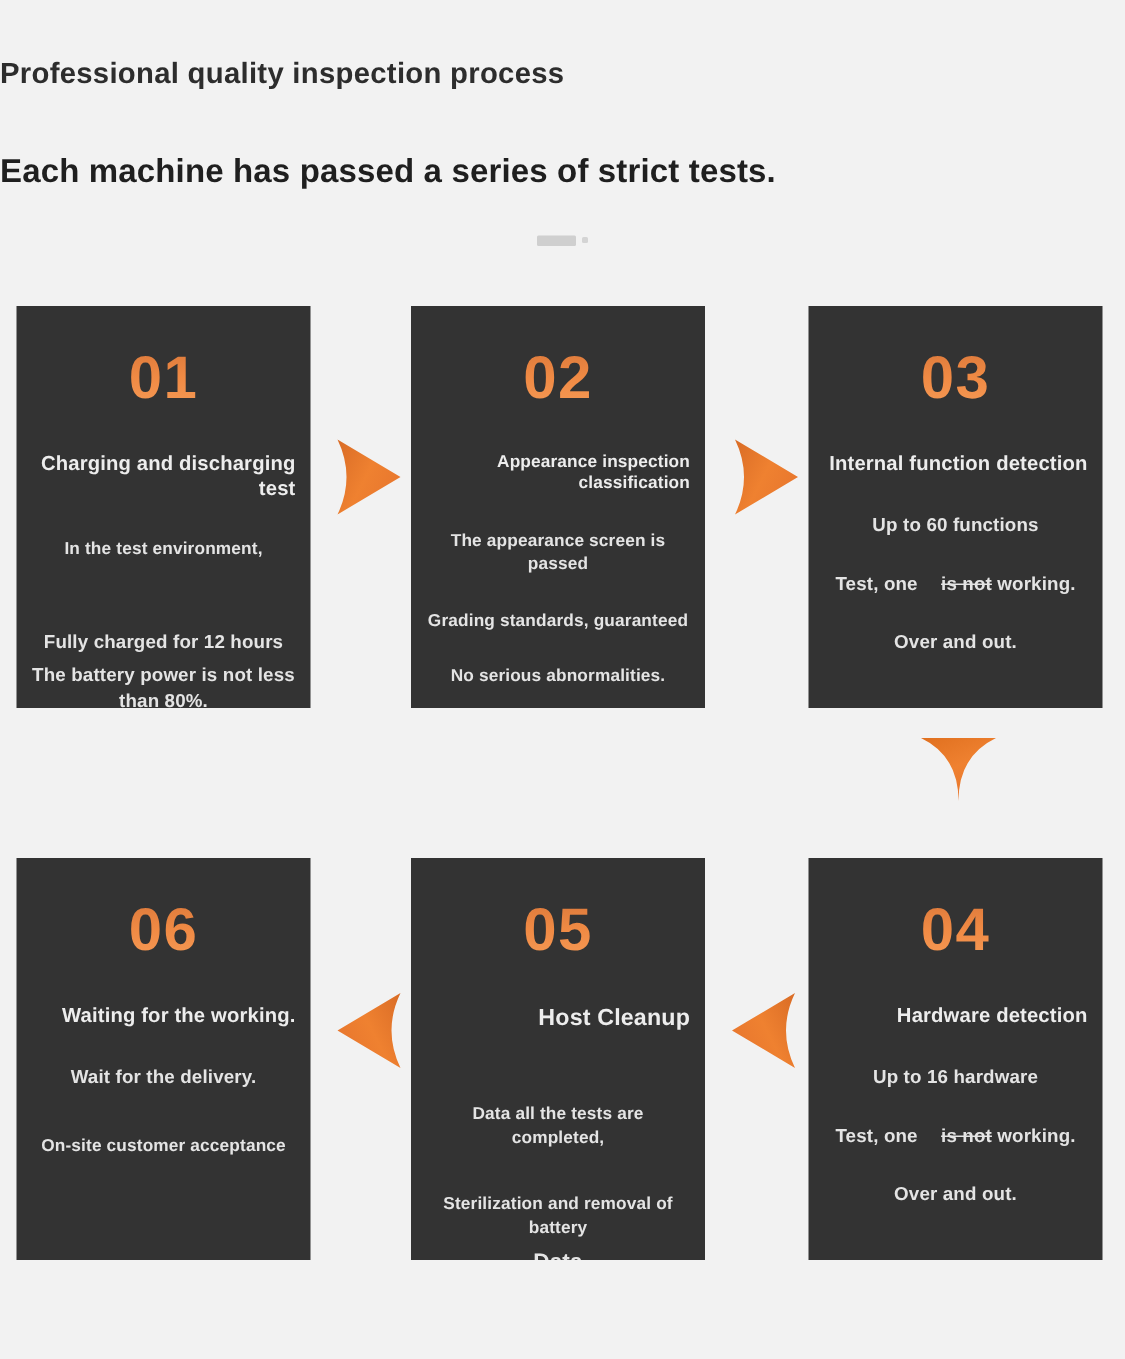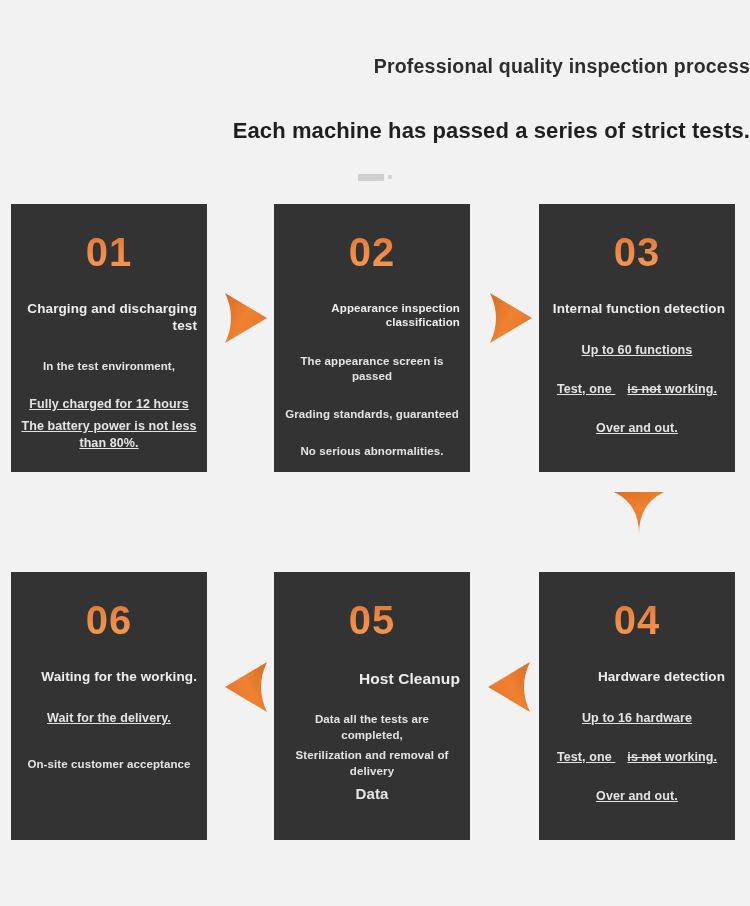--- a/index.html
+++ b/index.html
@@ -14,23 +14,23 @@
     font-family: "Liberation Sans", "DejaVu Sans", sans-serif;
     overflow: hidden;
     position: relative;
     -webkit-font-smoothing: antialiased;
   }
 
   
   .header {
     position: absolute;
     left: 0;
-    top: 17px;
+    top: 0;
     width: 750px;
-    text-align: right;
+    text-align: left;
   }
   .main-title {
     margin: 0;
     padding-top: 38px;
     font-size: 19.5px;
     font-weight: bold;
     color: #2d2d2d;
     letter-spacing: 0.2px;
   }
   .sub-title {
@@ -126,23 +126,23 @@
   .body-line {
     margin: 0;
     font-size: 11.5px;
     font-weight: bold;
     color: #e4e4e4;
     line-height: 1.35;
     padding-bottom: 13px;
     letter-spacing: 0.1px;
   }
   .body-line:last-child { padding-bottom: 0; }
-  .body-line.big    { font-size: 12.5px; text-decoration: underline; }
+  .body-line.big    { font-size: 12.5px; }
   .body-line.xbig   { font-size: 15px; }
-  .body-line.tight  { padding-bottom: 5px; }
+  .body-line.tight  { padding-bottom: 5px; margin-top: 24px; }
   .body-line.gap-lg { padding-bottom: 22px; }
   .body-line.gap-xl { padding-bottom: 30px; }
   .strike { text-decoration: line-through; margin-left: 12px; }
 
   
   .arrow {
     position: absolute;
     width: 0;
     height: 0;
   }
@@ -200,21 +200,21 @@
       <p class="body-line big gap-lg"><span>Test, one </span><span class="strike">is not</span><span> working.</span></p>
       <p class="body-line big">Over and out.</p>
     </div>
   </div>
 
   <div class="card row2 col2">
     <div class="card-number">05</div>
     <div class="card-heading large">Host Cleanup</div>
     <div class="card-body">
       <p class="body-line tight">Data all the tests are completed,</p>
-      <p class="body-line tight">Sterilization and removal of delivery</p>
+      <p class="body-line tight">Sterilization and removal of battery</p>
       <p class="body-line xbig">Data</p>
     </div>
   </div>
 
   <div class="card row2 col1">
     <div class="card-number">06</div>
     <div class="card-heading">Waiting for the working.</div>
     <div class="card-body">
       <p class="body-line big gap-xl">Wait for the delivery.</p>
       <p class="body-line">On-site customer acceptance</p>

